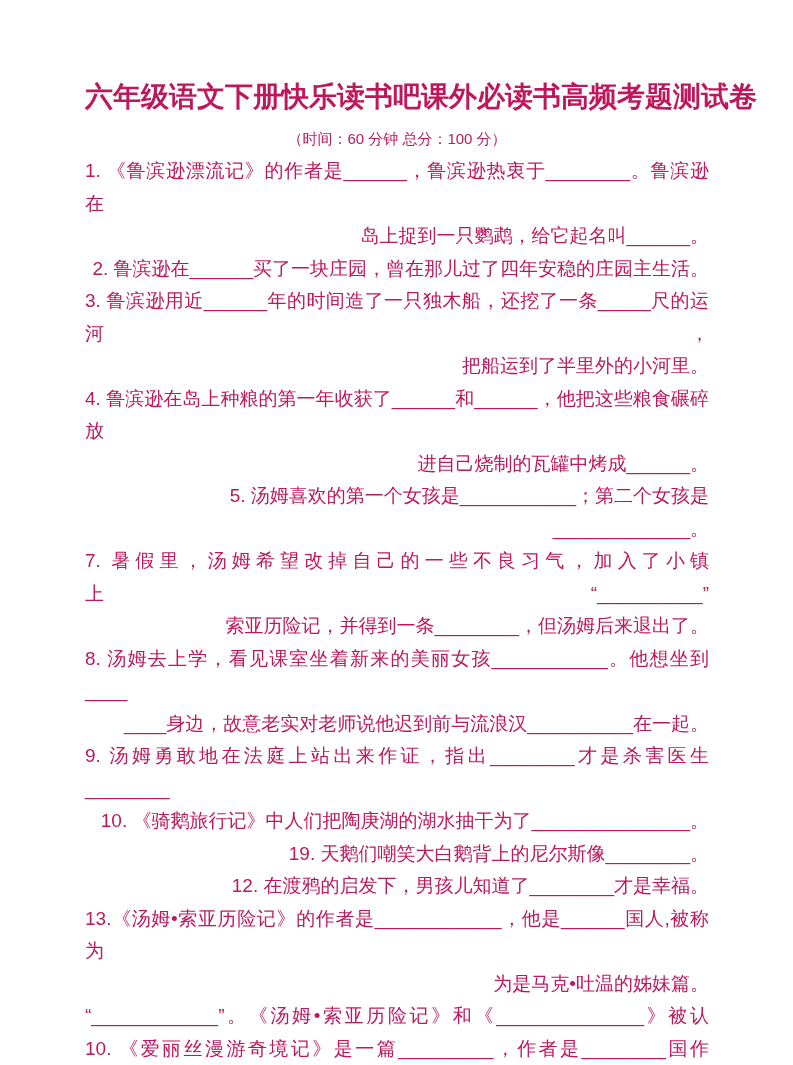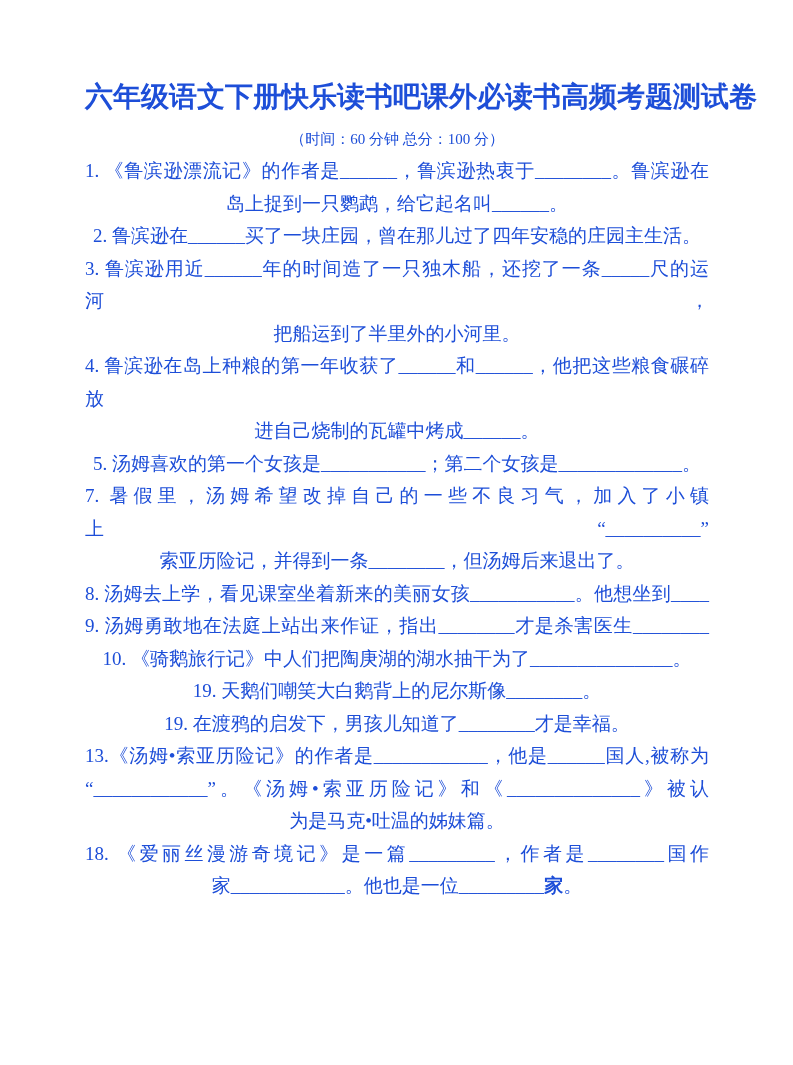--- a/index.html
+++ b/index.html
@@ -11,22 +11,22 @@
     width: 793px;
     height: 1065px;
     overflow: hidden;
   }
   .page {
     box-sizing: border-box;
     width: 793px;
     height: 1065px;
     padding: 80px 84px 0 85px;
     background: #ffffff;
-    color: #1d4ed8;
-    font-family: Liberation Serif, serif;
+    color: #be185d;
+    font-family: Liberation Sans, sans-serif;
   }
   .title {
     margin: 0;
     font-size: 28px;
     line-height: 34px;
     font-weight: bold;
     text-align: center;
     white-space: nowrap;
   }
   .meta {
@@ -44,21 +44,21 @@
   }
   .questions {
     margin-top: 7px;
     font-size: 19px;
   }
   .question {
     margin: 0;
   }
   .line {
     line-height: 32.5px;
-    text-align: center;
+    text-align: right;
   }
   .line.fill {
     text-align: justify;
     text-align-last: justify;
   }
   .seg-bold {
     font-weight: bold;
   }
 </style>
 </head>
@@ -88,36 +88,37 @@
       </div>
       <div class="question">
         <div class="line">5. 汤姆喜欢的第一个女孩是___________；第二个女孩是_____________。</div>
       </div>
       <div class="question">
         <div class="line fill">7. 暑假里，汤姆希望改掉自己的一些不良习气，加入了小镇上“__________”</div>
         <div class="line">索亚历险记，并得到一条________，但汤姆后来退出了。</div>
       </div>
       <div class="question">
         <div class="line fill">8. 汤姆去上学，看见课室坐着新来的美丽女孩___________。他想坐到____</div>
+        <div class="line">____身边，故意老实对老师说他迟到前与流浪汉__________在一起。</div>
       </div>
       <div class="question">
         <div class="line fill">9. 汤姆勇敢地在法庭上站出来作证，指出________才是杀害医生________</div>
       </div>
       <div class="question">
         <div class="line">10. 《骑鹅旅行记》中人们把陶庚湖的湖水抽干为了_______________。</div>
       </div>
       <div class="question">
         <div class="line">19. 天鹅们嘲笑大白鹅背上的尼尔斯像________。</div>
       </div>
       <div class="question">
-        <div class="line">19. 在渡鸦的启发下，男孩儿知道了________才是幸福。</div>
+        <div class="line">12. 在渡鸦的启发下，男孩儿知道了________才是幸福。</div>
       </div>
       <div class="question">
         <div class="line fill">13.《汤姆•索亚历险记》的作者是____________，他是______国人,被称为</div>
+        <div class="line">为是马克•吐温的姊妹篇。</div>
         <div class="line fill">“____________”。《汤姆•索亚历险记》和《______________》被认</div>
-        <div class="line">为是马克•吐温的姊妹篇。</div>
       </div>
       <div class="question">
-        <div class="line fill">18. 《爱丽丝漫游奇境记》是一篇_________，作者是________国作</div>
+        <div class="line fill">10. 《爱丽丝漫游奇境记》是一篇_________，作者是________国作</div>
         <div class="line"><span class="">家____________。他也是一位_________</span><span class="seg-bold">家</span><span class="">。</span></div>
       </div>
     </div>
 </div>
 
 </body></html>

